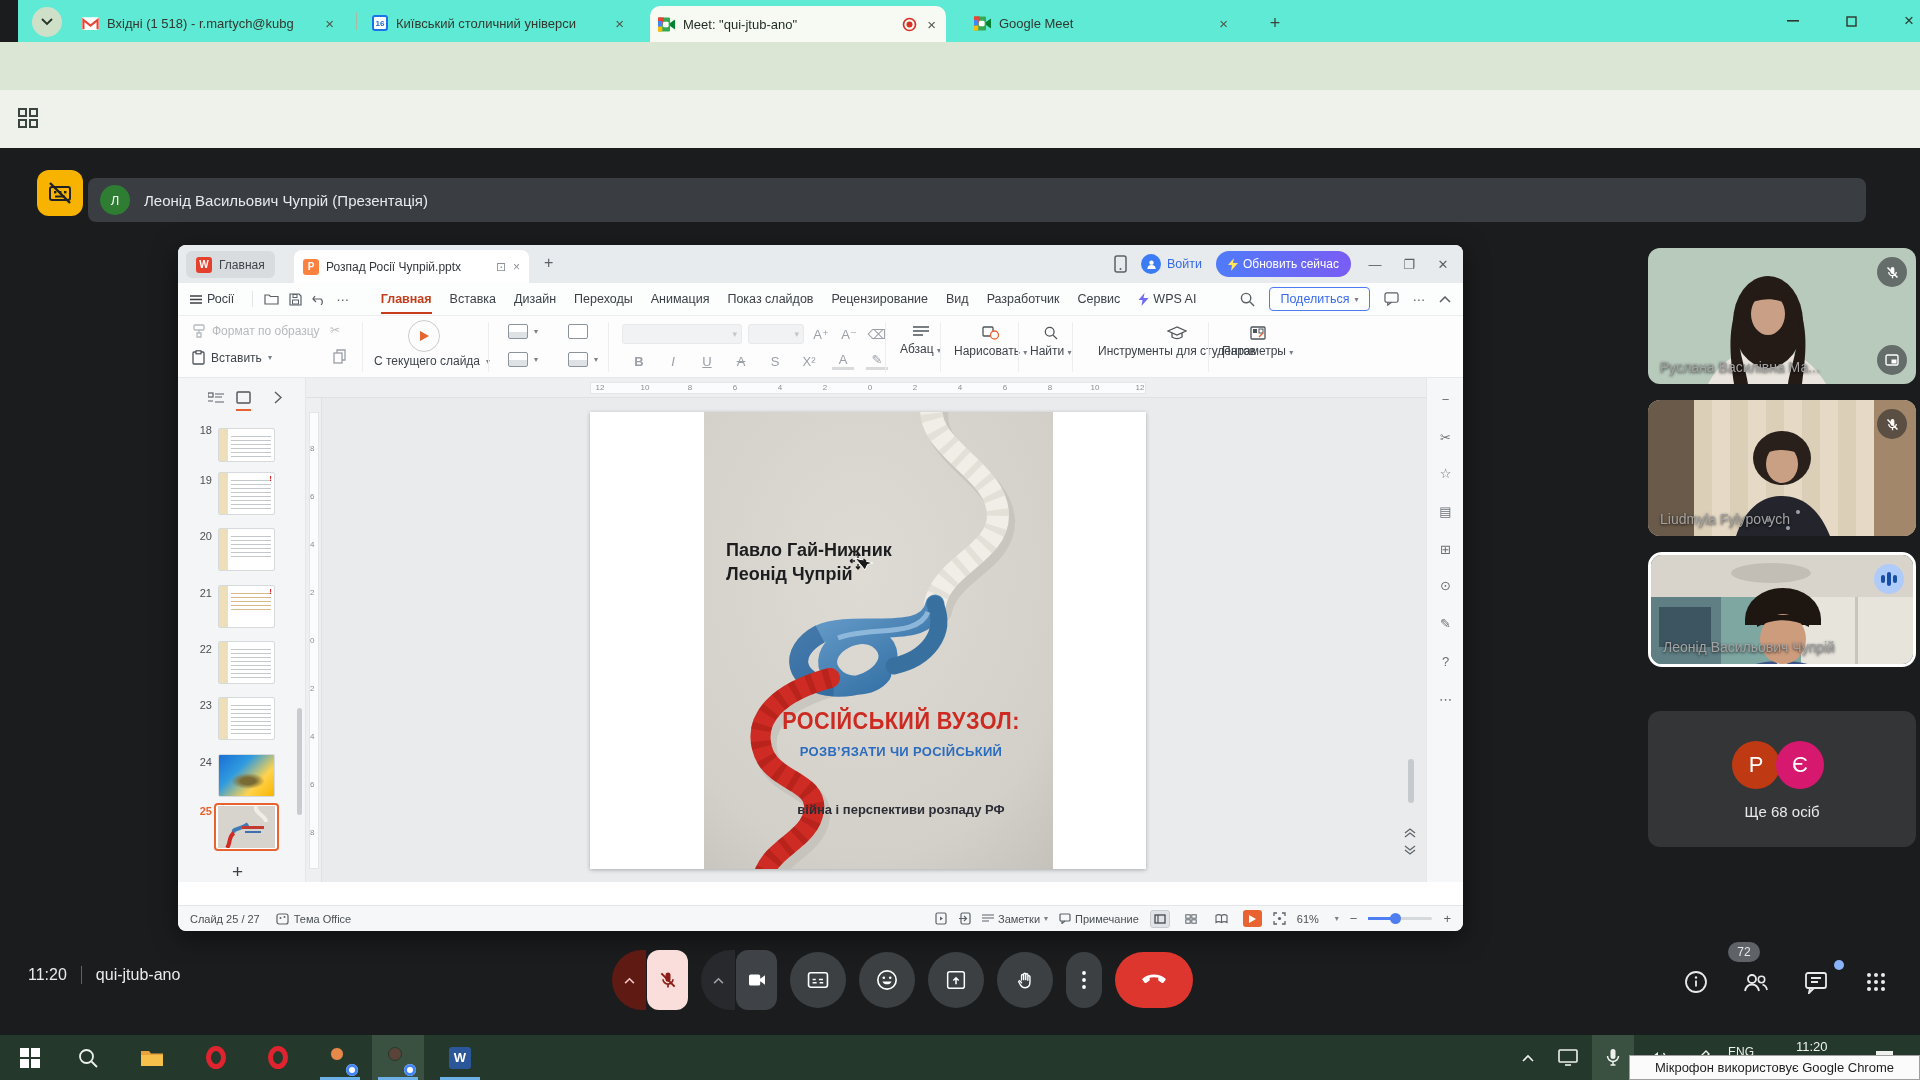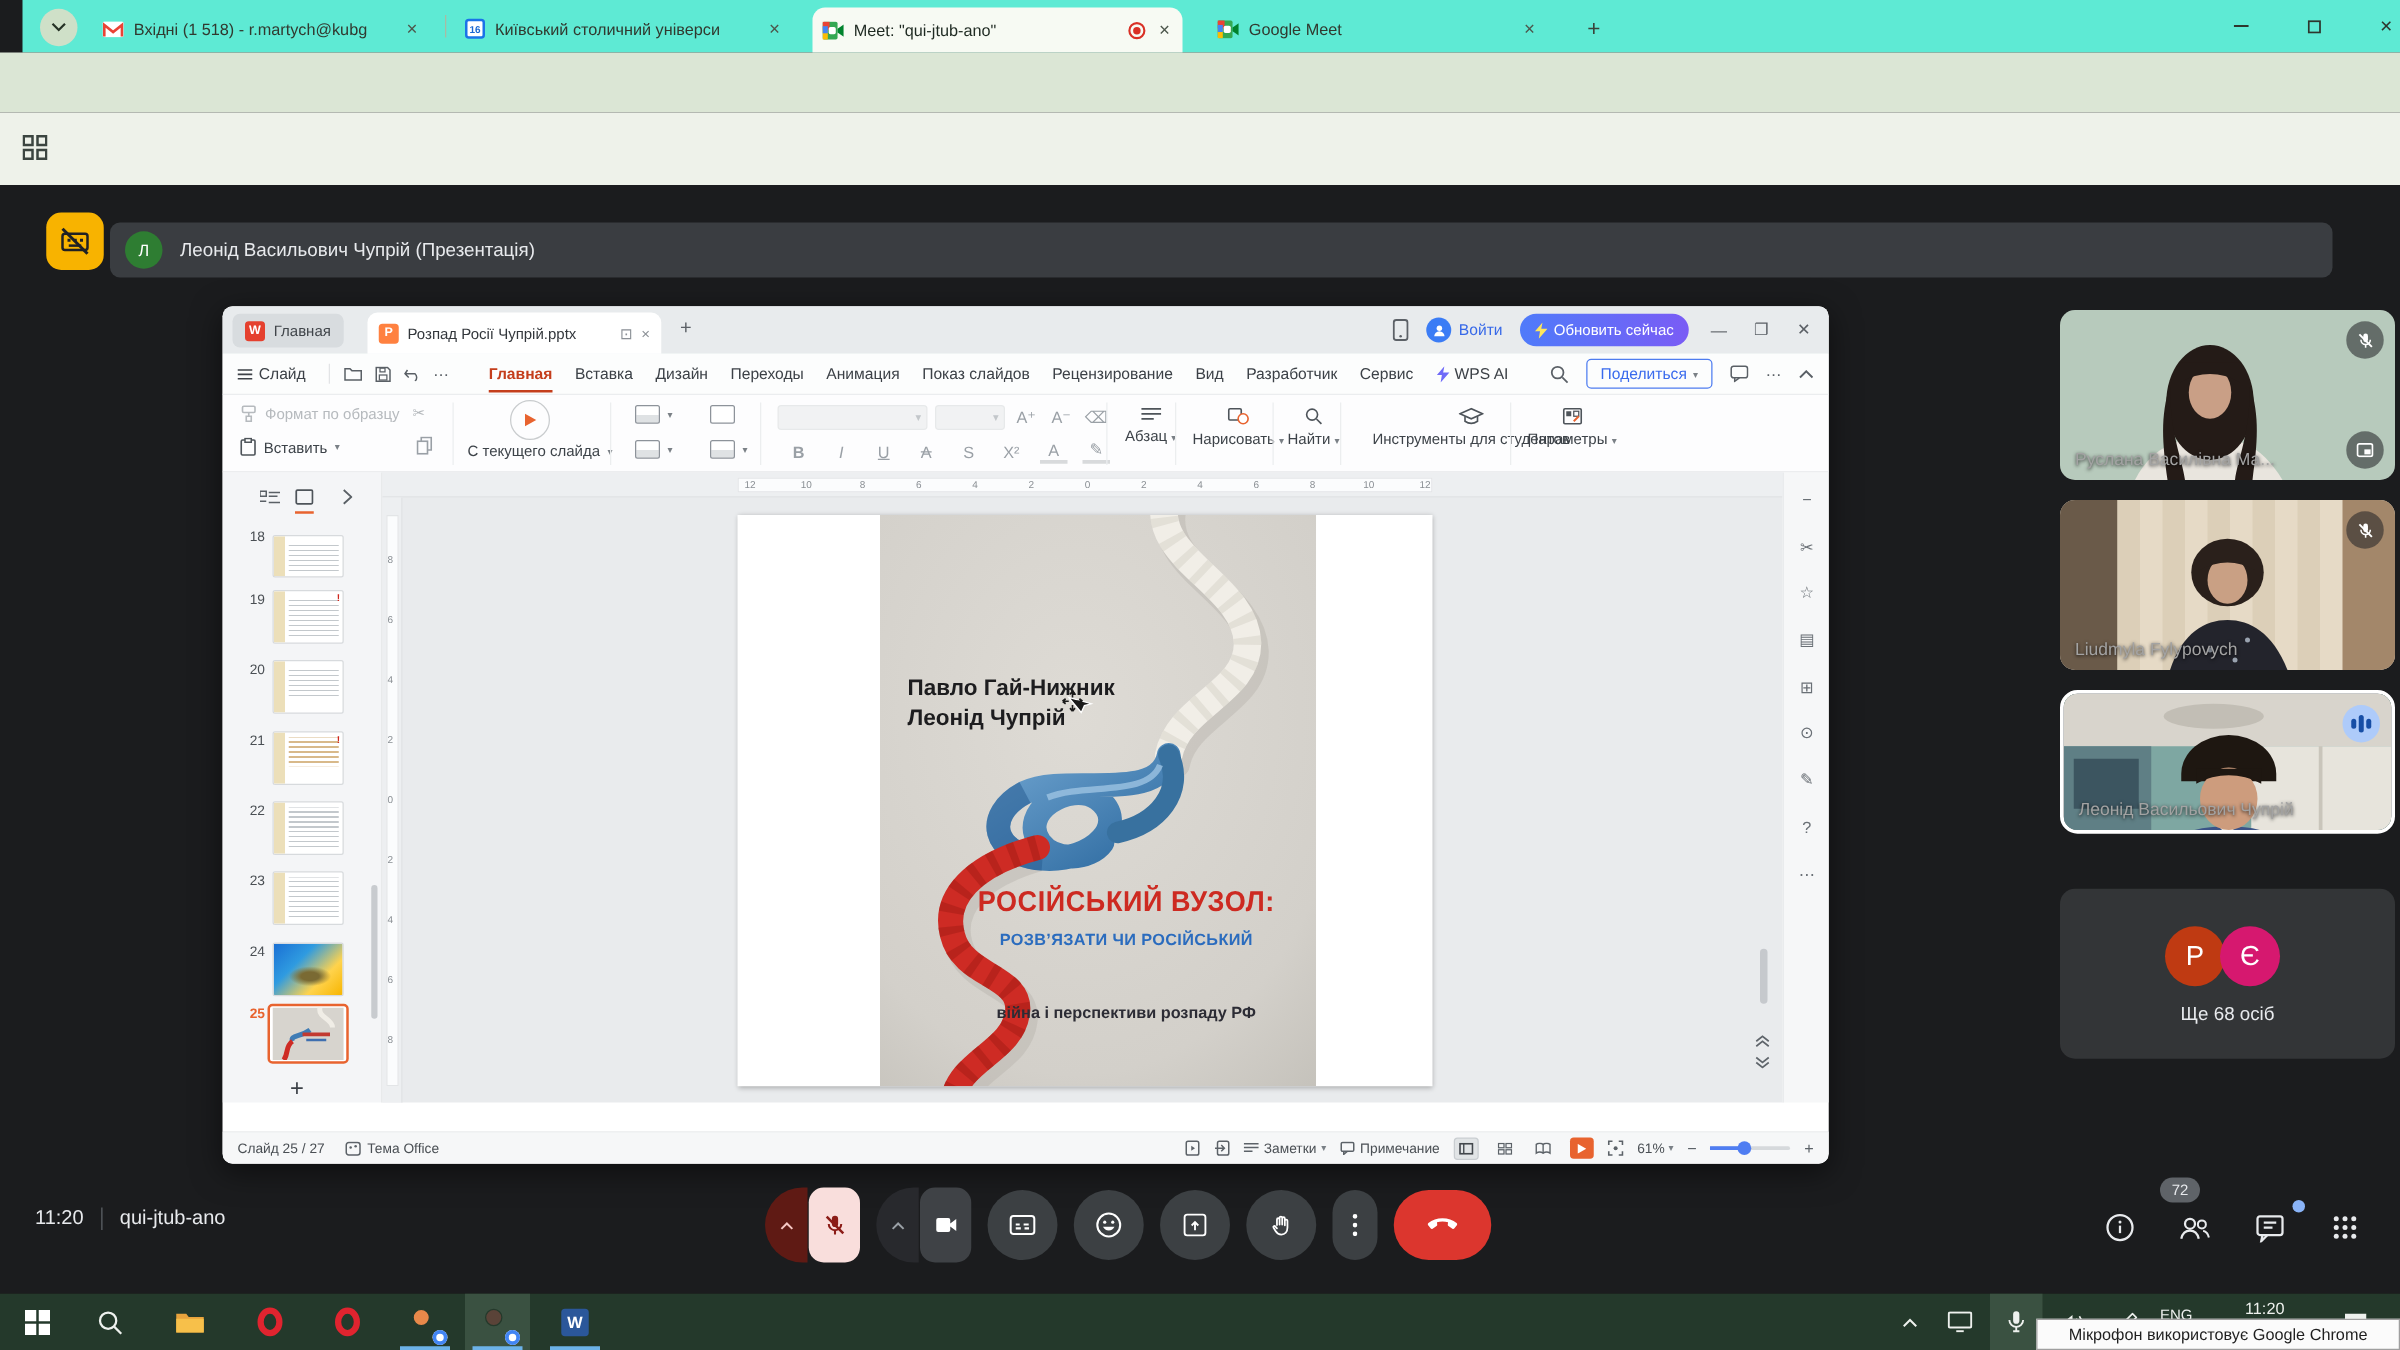--- a/index.html
+++ b/index.html
@@ -313,21 +313,21 @@
           <span class="wwin">❐</span>
           <span class="wwin">✕</span>
         </div>
       </div>
 
       <div class="wmenubar">
         <span style="display:flex;align-items:center;gap:5px;padding:0 12px">
           <svg width="12" height="9" viewBox="0 0 12 9">
               <path d="M0 1h12M0 4.5h12M0 8h12" stroke="#3c4147" stroke-width="1.3"></path>
             </svg>
-          <span>Слайд</span>
+          <span>Росії</span>
         </span>
         <span class="msep"></span>
         <span class="mico">
             <svg width="15" height="12" viewBox="0 0 15 12">
               <path d="M1 2h4l1.5 1.5H14V11H1z" fill="none" stroke="#5a6066" stroke-width="1.2"></path>
             </svg>
           </span>
         <span class="mico">
             <svg width="13" height="13" viewBox="0 0 13 13">
               <path d="M1 1h9l2 2v9H1z" fill="none" stroke="#5a6066" stroke-width="1.2"></path>
@@ -719,21 +719,21 @@
               <svg width="7" height="8" viewBox="0 0 7 8">
                 <path d="M0 0l7 4-7 4z" fill="#fff"></path>
               </svg>
             </span>
           <span class="sico">
               <svg width="13" height="13" viewBox="0 0 13 13">
                 <path d="M1 4V1h3M9 1h3v3M12 9v3H9M4 12H1V9" stroke="#5c6268" stroke-width="1.3" fill="none"></path>
                 <circle cx="6.5" cy="6.5" r="1.6" fill="#5c6268"></circle>
               </svg>
             </span>
-          <span style="display:flex;align-items:center;gap:3px">
+          <span style="display:flex;align-items:center;gap:16px">
               <span>61%</span>
               <span class="dd">▾</span>
             </span>
           <span style="font-size:13px;color:#5c6268">−</span>
           <span class="zslider">
               <span class="fill"></span>
               <span class="knob"></span>
             </span>
           <span style="font-size:13px;color:#5c6268">+</span>
         </span>

